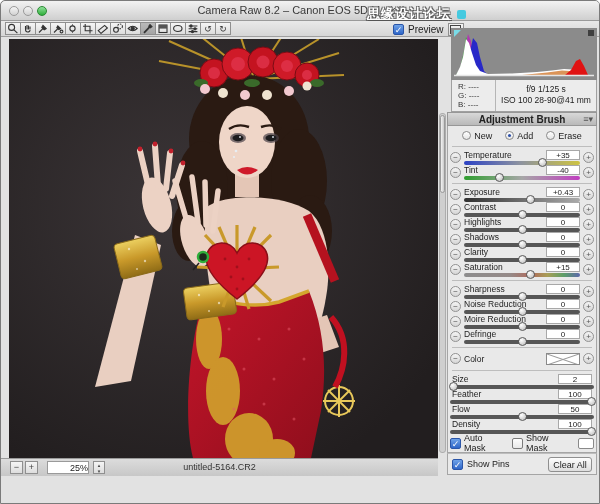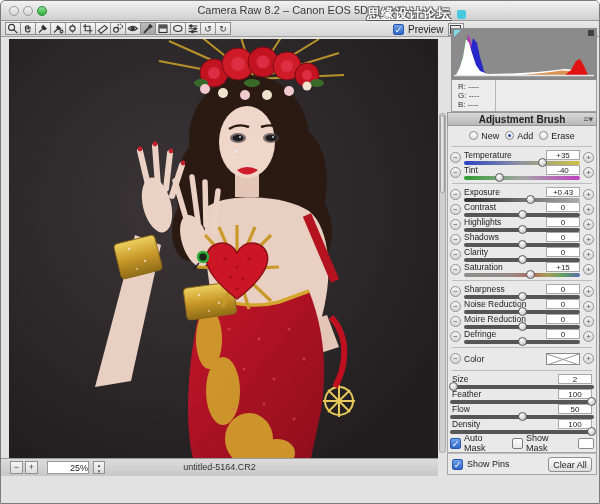--- a/index.html
+++ b/index.html
@@ -65,21 +65,21 @@
     background:linear-gradient(#d8d8d8,#b9b9b9); border:1px solid #979797;
     font-size:10px; font-weight:bold; color:#222; text-align:center; line-height:13px; }
   .panel-flyout { position:absolute; right:3px; top:0px; font-size:9px; color:#555; font-weight:normal; }
   .panel { position:absolute; left:446px; top:125px; width:150px; height:327px;
     background:#e9e9e9; border:1px solid #a5a5a5; border-top:none;
     display:flex; flex-direction:column; padding:3px 2px 0 2px; }
   .scrollbar { position:absolute; left:438px; top:112px; width:7px; height:340px;
     background:#cfcfcf; border:1px solid #adadad; border-radius:3px; }
   .scrollthumb { position:absolute; left:0px; top:1px; width:5px; height:78px;
     background:linear-gradient(90deg,#f2f2f2,#cacaca); border:1px solid #9a9a9a; border-radius:3px; }
-  .modes { display:flex; justify-content:center; gap:6px; height:15px; align-items:center; }
+  .modes { display:flex; justify-content:center; gap:13px; height:15px; align-items:center; }
   .mode { display:flex; align-items:center; gap:3px; }
   .radio { width:9px; height:9px; border-radius:50%; border:1px solid #8a8a8a;
     background:linear-gradient(#fff,#e4e4e4); position:relative; }
   .radio.sel:after { content:""; position:absolute; left:2px; top:2px; width:3px; height:3px;
     border-radius:50%; background:#2b4fa8; }
   .mode span { font-size:9px; color:#222; }
   .divider { height:1px; background:#bdbdbd; margin:3px 2px; }
   .srow { display:flex; align-items:center; height:16px; }
   .step { width:11px; height:11px; border-radius:50%; border:1px solid #919191; flex:0 0 11px;
     background:linear-gradient(#f4f4f4,#d6d6d6); font-size:8px; line-height:9px; text-align:center; color:#555; }
@@ -447,20 +447,24 @@
       <polygon points="113,46 119,41 124,32 128,30 132,37 136,46" fill="#e01212"></polygon>
       <line x1="2" y1="46.5" x2="142" y2="46.5" stroke="#e6e6e6" stroke-width="1.6"></line>
     </svg>
   </div>
   <div class="info-box">
     <div class="rgb-col">
       <div><span>R:</span> <span>----</span></div>
       <div><span>G:</span> <span>----</span></div>
       <div><span>B:</span> <span>----</span></div>
     </div>
+    <div class="expo-col">
+      <div>f/9   1/125 s</div>
+      <div>ISO 100   28-90@41 mm</div>
+    </div>
   </div>
 
   <div class="panel-header">
     <span>Adjustment Brush</span>
     <span class="panel-flyout">≡▾</span>
   </div>
   <div class="scrollbar">
     <div class="scrollthumb"></div>
   </div>
 

